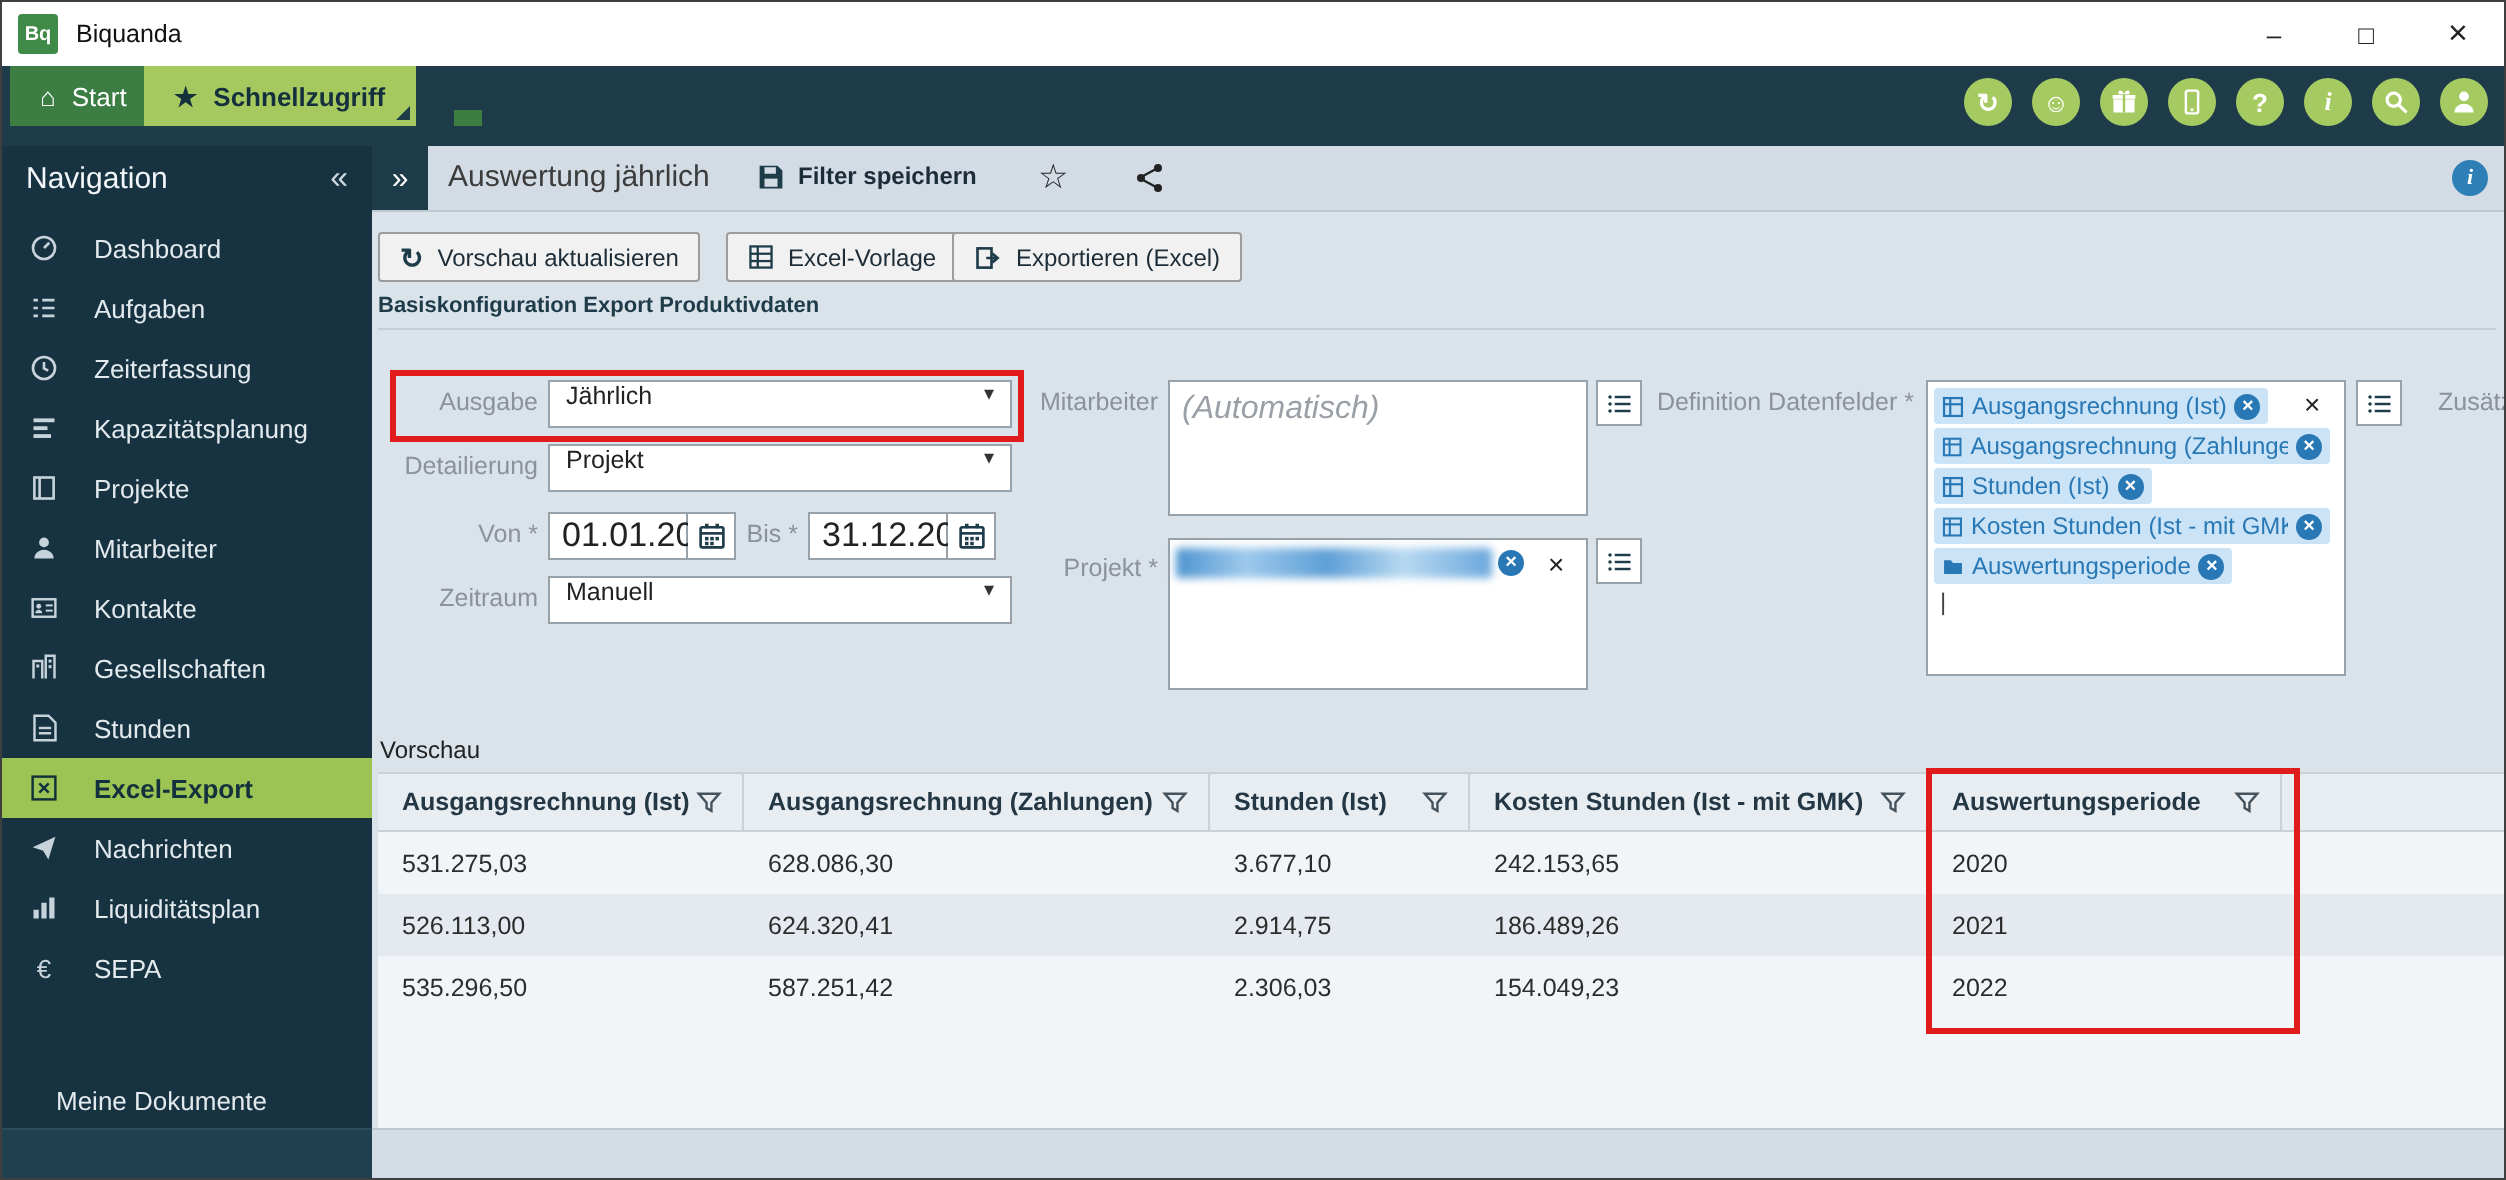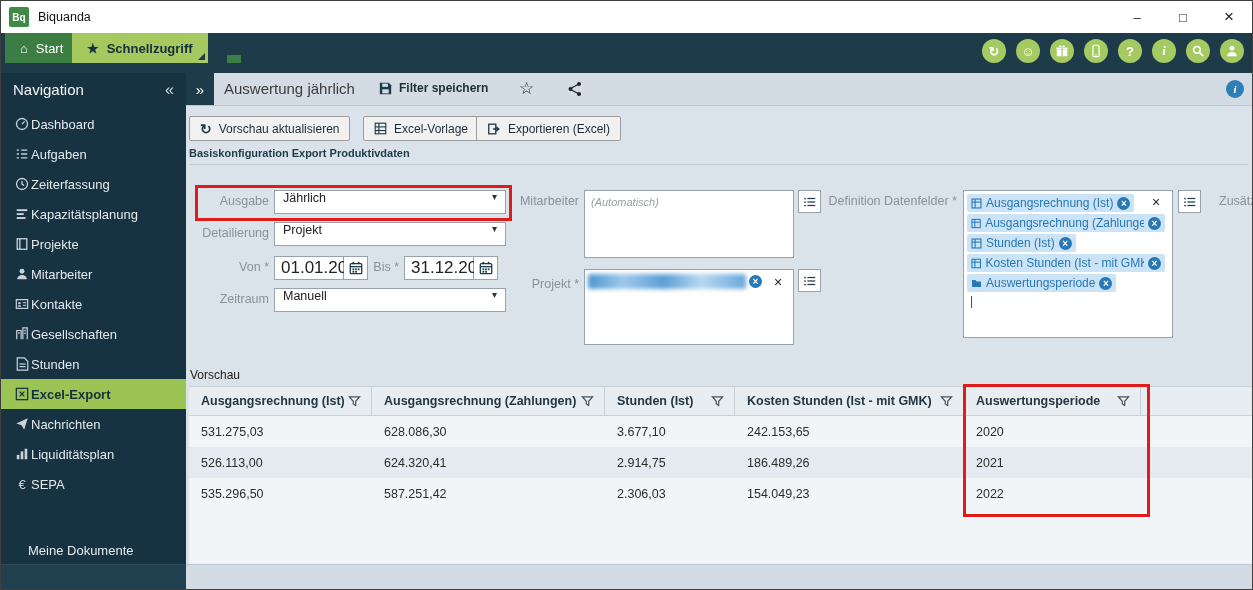--- a/index.html
+++ b/index.html
@@ -25,21 +25,21 @@
   .tab-stub { position:absolute; left:226px; top:22px; width:14px; height:8px; background:#3c7d44; }
   .nav-icons { position:absolute; right:8px; top:6px; display:flex; gap:10px; }
   .nav-circle { width:24px; height:24px; border-radius:50%; background:#a6ca62; color:#fff; display:flex; align-items:center; justify-content:center; font-size:13px; font-weight:bold; }
   .nav-circle .it { font-style:italic; font-family:"Liberation Serif", serif; }
 
   
   .sidebar { position:absolute; left:0; top:72px; width:185px; height:518px; background:#173240; color:#e8eef2; }
   .side-header { height:33px; display:flex; align-items:center; padding:0 12px; font-size:15px; color:#f2f6f8; }
   .collapse { margin-left:auto; font-size:16px; color:#cfd9df; }
   .side-items { position:absolute; top:36px; left:0; width:100%; }
-  .side-item { height:30px; display:flex; align-items:center; padding-left:13px; font-size:13px; gap:1px; color:#e3eaee; }
+  .side-item { height:30px; display:flex; align-items:center; padding-left:13px; font-size:13px; gap:17px; color:#e3eaee; }
   .si-icon { width:16px; display:flex; justify-content:center; color:#c7d3da; font-size:13px; }
   .side-item.active { background:#9cc455; color:#13303d; font-weight:bold; }
   .side-item.active .si-icon { color:#13303d; }
   .docs-item { position:absolute; top:464px; left:0; width:100%; height:26px; display:flex; align-items:center; padding-left:27px; font-size:13px; color:#e3eaee; }
   .side-bottom { position:absolute; top:491px; left:0; width:100%; height:27px; background:#204050; border-top:1px solid #2c4c5c; }
 
   
   .main { position:absolute; left:185px; top:72px; width:1068px; height:518px; background:#dae2ea; }
   .main-header { position:absolute; top:0; left:0; width:100%; height:33px; background:#d3dce4; border-bottom:1px solid #bcc7d0; }
   .expand-btn { position:absolute; left:0; top:0; width:28px; height:32px; background:#1d3b49; color:#fff; font-size:15px; display:flex; align-items:center; justify-content:center; }
@@ -54,21 +54,21 @@
 
   .section-title { position:absolute; left:3px; top:74px; width:1059px; font-size:11px; font-weight:bold; color:#1d3b49; padding-bottom:5px; border-bottom:1px solid #c3ced7; }
 
   .flabel { position:absolute; font-size:12.5px; color:#8b9299; text-align:right; }
   .dropdown { position:absolute; height:24px; background:#fff; border:1px solid #98a2ab; display:flex; align-items:flex-start; padding:0 8px; font-size:12.5px; color:#222; }
   .dd-caret { margin-left:auto; font-size:10px; color:#333; }
   .dategroup { position:absolute; top:183px; height:24px; display:flex; }
   .date-text { width:70px; background:#fff; border:1px solid #98a2ab; display:flex; align-items:center; padding:0 6px; font-size:17px; color:#222; }
   .cal-btn { width:24px; border:1px solid #98a2ab; border-left:none; background:#fff; display:flex; align-items:center; justify-content:center; }
   .multibox { position:absolute; background:#fff; border:1px solid #98a2ab; }
-  .placeholder { display:block; padding:5px 6px; font-size:11px; font-style:italic; color:#9aa0a6; }
+  .placeholder { display:block; padding:5px 6px; font-size:16px; font-style:italic; color:#9aa0a6; }
   .list-btn { position:absolute; width:23px; height:23px; background:#fff; border:1px solid #98a2ab; display:flex; align-items:center; justify-content:center; }
   .clear-x { position:absolute; font-size:14px; color:#222; line-height:1; }
 
   .proj-item { position:absolute; left:402px; top:201px; display:flex; align-items:center; gap:3px; }
   .blur-bar { width:158px; height:15px; border-radius:2px; background:linear-gradient(90deg,#4d94cf,#9ec9ec 22%,#5d9fd6 48%,#b8d9f1 72%,#6aa7dc); filter:blur(2px); }
   .tag-x { flex:0 0 auto; width:13px; height:13px; border-radius:50%; background:#2878b5; color:#fff; font-size:10px; line-height:13px; text-align:center; font-weight:bold; }
 
   .tagwrap { padding:3px; }
   .tag { display:flex; align-items:center; gap:4px; background:#cbe3f6; color:#2878b5; border-radius:2px; padding:2px 4px; font-size:12px; margin-bottom:2px; max-width:198px; width:max-content; }
   .tag-label { white-space:nowrap; overflow:hidden; }

